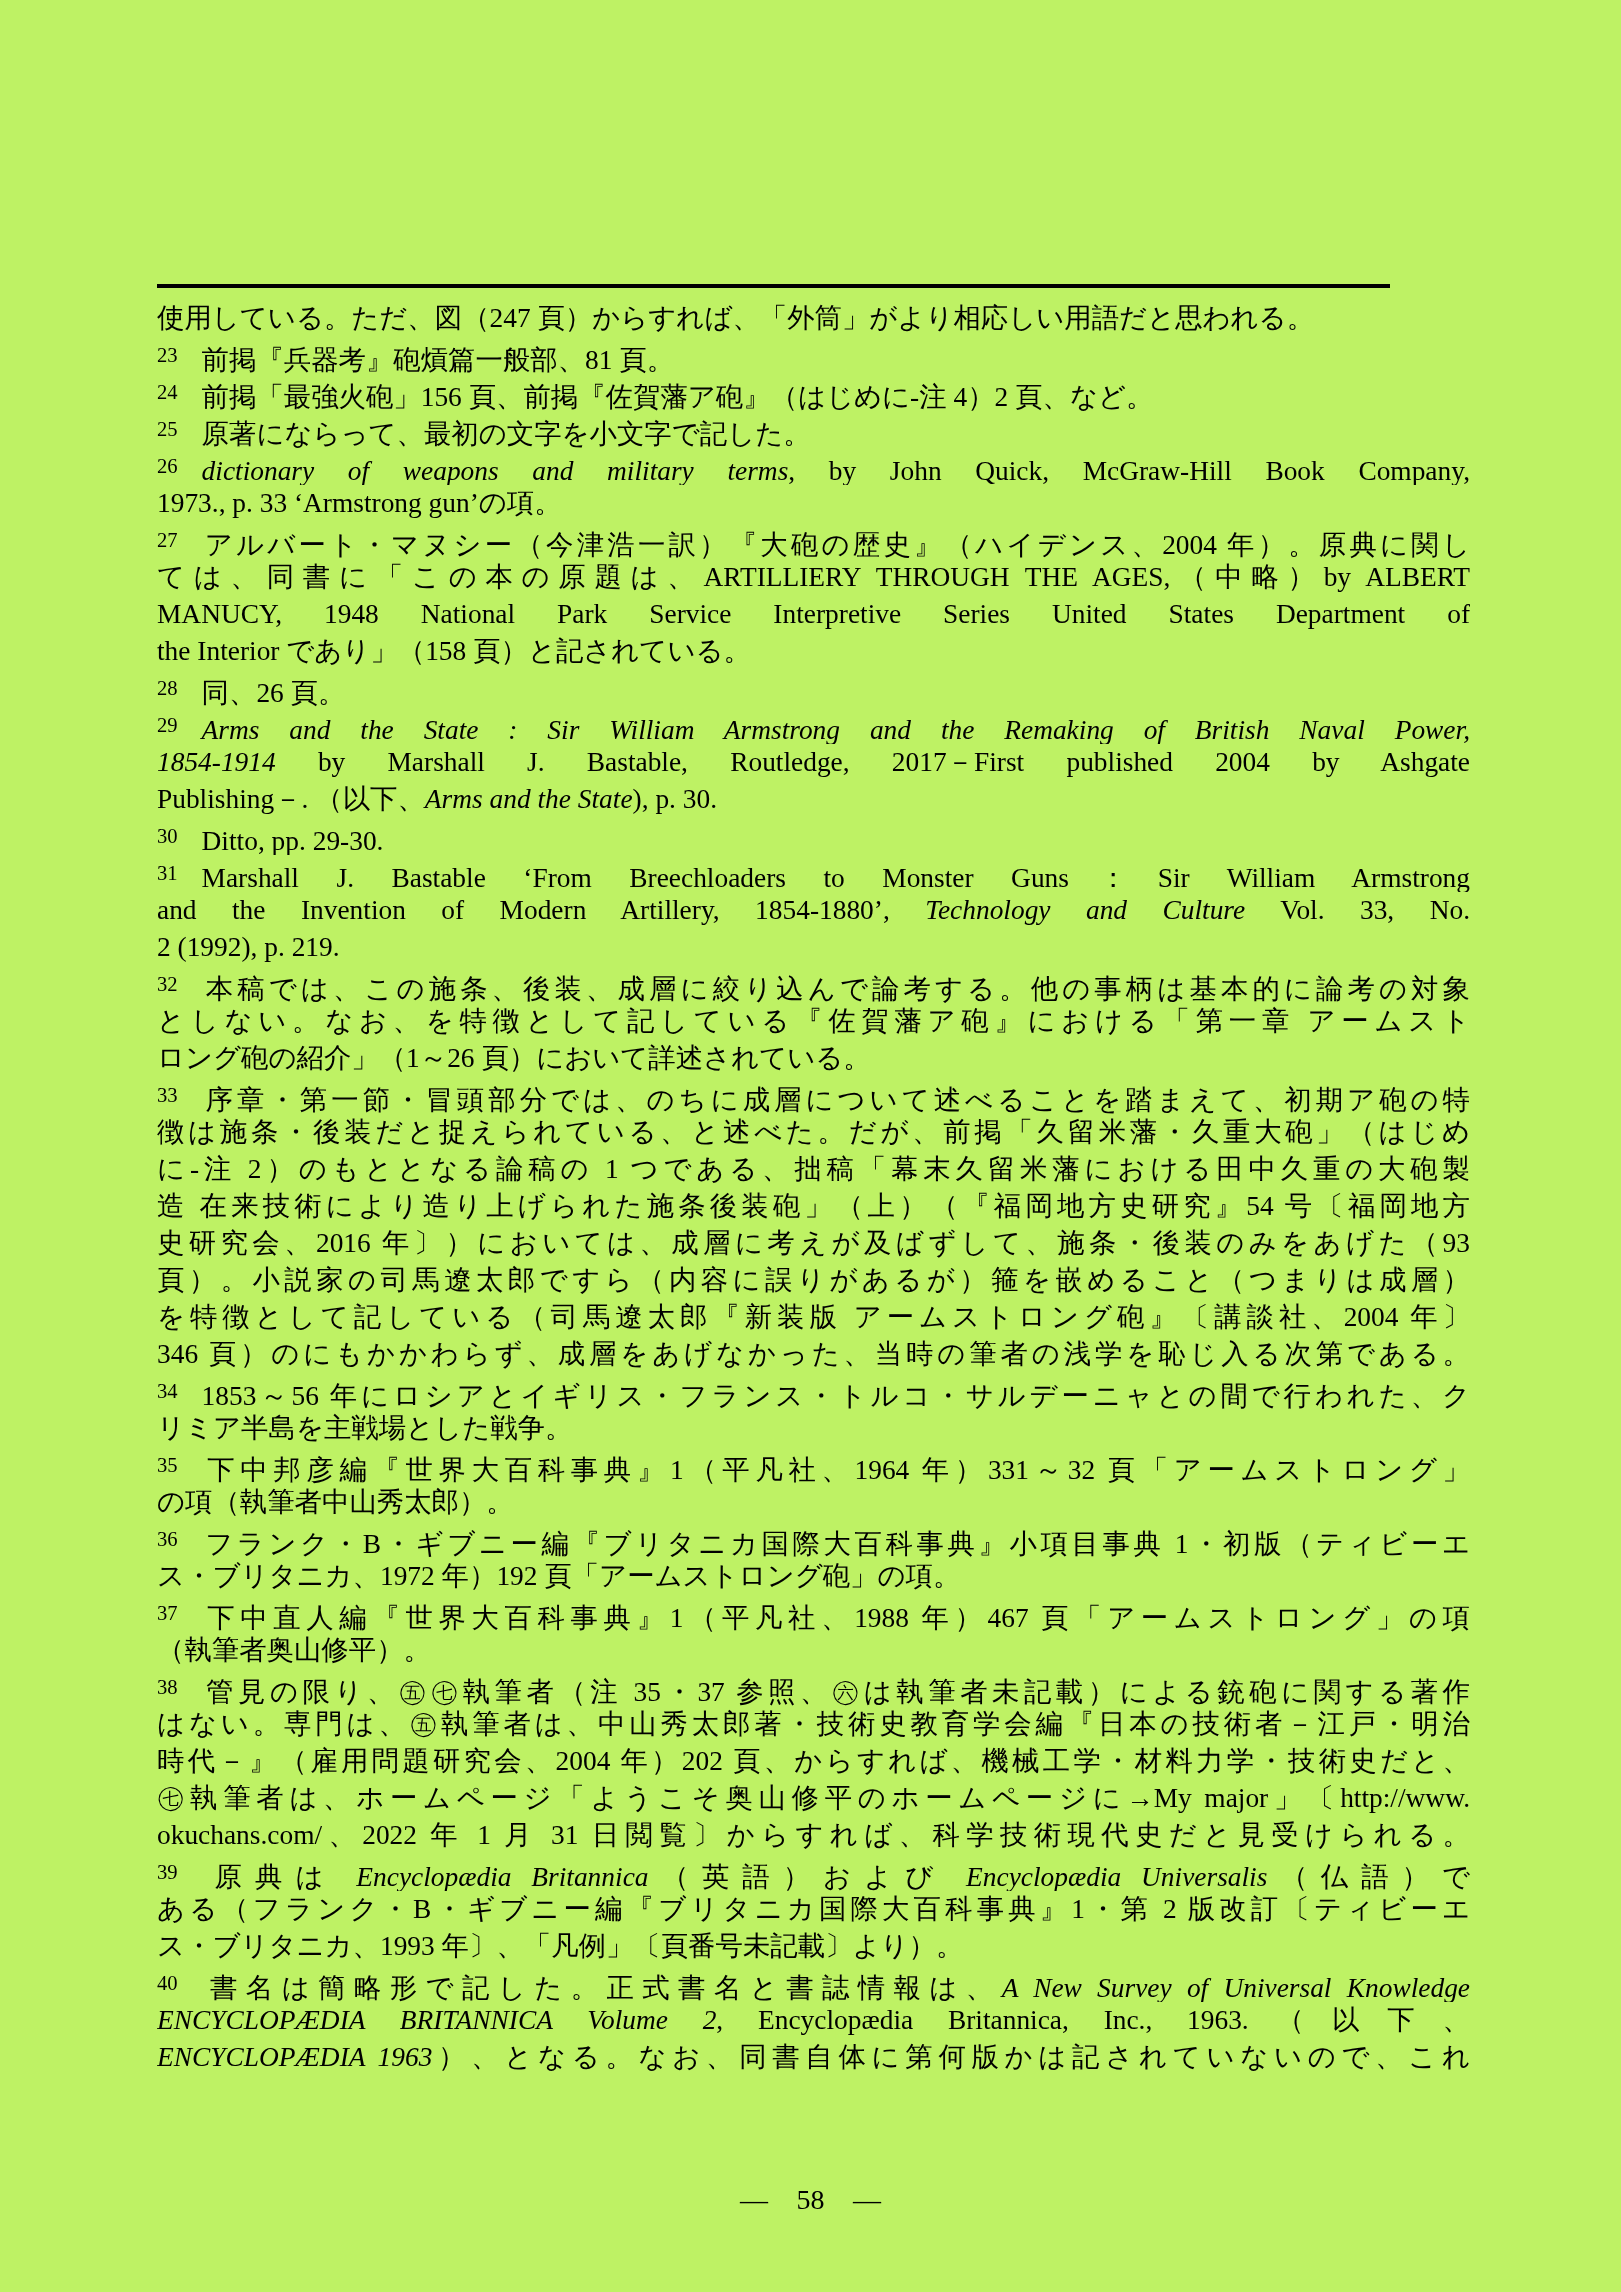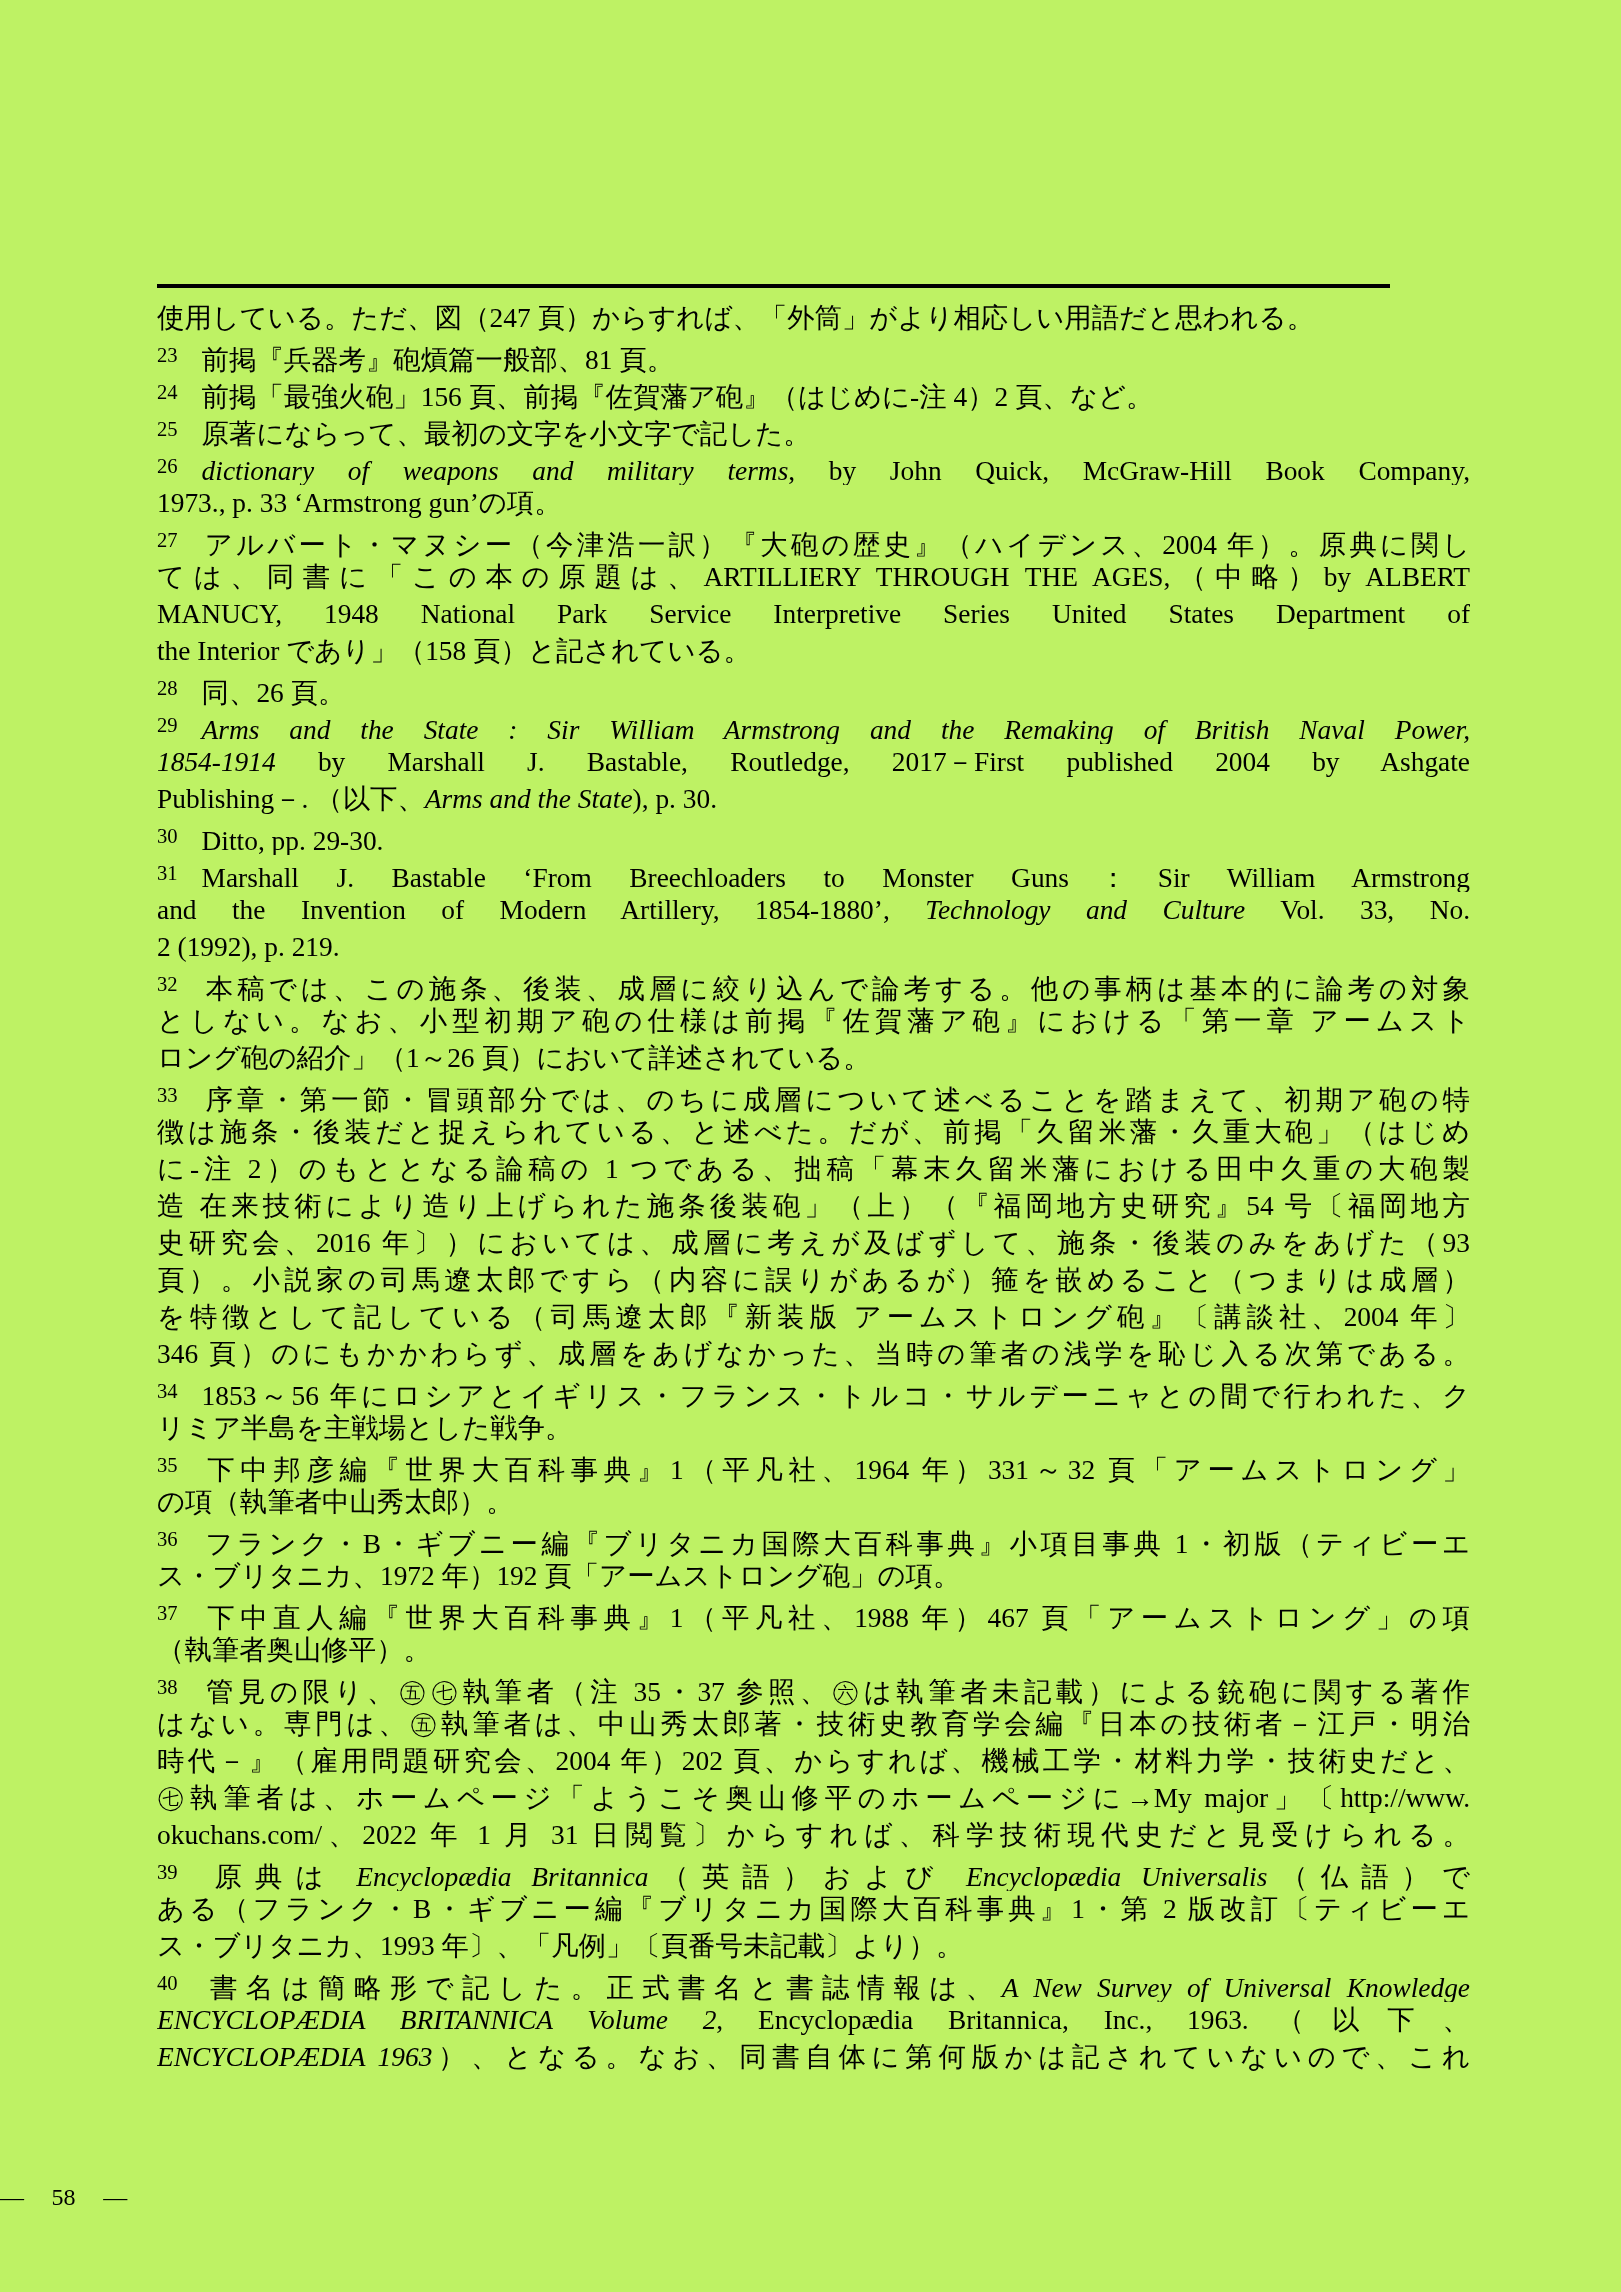--- a/index.html
+++ b/index.html
@@ -50,22 +50,22 @@
   .seg-sup {
     font-size: 20.6px;
     vertical-align: 6.9px;
     margin-right: 24px;
   }
   .page-number {
     position: absolute;
     left: 0;
     top: 2184px;
     width: 100%;
-    text-align: left;
-    font-size: 24px;
+    text-align: center;
+    font-size: 28px;
     word-spacing: 21.6px;
   }
 </style>
 </head>
 <body>
 
 <div class="page">
   <div class="footnote-separator"></div>
   <div class="footnotes">
       <div class="line"><span class="seg">使用している。ただ、図（247 頁）からすれば、「外筒」がより相応しい用語だと思われる。</span></div>
@@ -80,21 +80,21 @@
       <div class="line"><span class="seg">the Interior であり」（158 頁）と記されている。</span></div>
       <div class="line"><span class="seg-sup">28</span><span class="seg">同、26 頁。</span></div>
       <div class="line full"><span class="seg-sup">29</span><span class="seg-italic">Arms and the State : Sir William Armstrong and the Remaking of British Naval Power,</span></div>
       <div class="line full"><span class="seg-italic">1854-1914</span><span class="seg"> by Marshall J. Bastable, Routledge, 2017－First published 2004 by Ashgate</span></div>
       <div class="line"><span class="seg">Publishing－. （以下、</span><span class="seg-italic">Arms and the State</span><span class="seg">), p. 30.</span></div>
       <div class="line"><span class="seg-sup">30</span><span class="seg">Ditto, pp. 29-30.</span></div>
       <div class="line full"><span class="seg-sup">31</span><span class="seg">Marshall J. Bastable ‘From Breechloaders to Monster Guns：Sir William Armstrong</span></div>
       <div class="line full"><span class="seg">and the Invention of Modern Artillery, 1854-1880’, </span><span class="seg-italic">Technology and Culture</span><span class="seg"> Vol. 33, No.</span></div>
       <div class="line"><span class="seg">2 (1992), p. 219.</span></div>
       <div class="line full"><span class="seg-sup">32</span><span class="seg">本稿では、この施条、後装、成層に絞り込んで論考する。他の事柄は基本的に論考の対象</span></div>
-      <div class="line full"><span class="seg">としない。なお、小型初期ア砲の仕様は前掲『佐賀藩ア砲』における「第一章 アームスト</span></div>
+      <div class="line full"><span class="seg">としない。なお、を特徴として記している『佐賀藩ア砲』における「第一章 アームスト</span></div>
       <div class="line"><span class="seg">ロング砲の紹介」（1～26 頁）において詳述されている。</span></div>
       <div class="line full"><span class="seg-sup">33</span><span class="seg">序章・第一節・冒頭部分では、のちに成層について述べることを踏まえて、初期ア砲の特</span></div>
       <div class="line full"><span class="seg">徴は施条・後装だと捉えられている、と述べた。だが、前掲「久留米藩・久重大砲」（はじめ</span></div>
       <div class="line full"><span class="seg">に-注 2）のもととなる論稿の 1 つである、拙稿「幕末久留米藩における田中久重の大砲製</span></div>
       <div class="line full"><span class="seg">造 在来技術により造り上げられた施条後装砲」（上）（『福岡地方史研究』54 号〔福岡地方</span></div>
       <div class="line full"><span class="seg">史研究会、2016 年〕）においては、成層に考えが及ばずして、施条・後装のみをあげた（93</span></div>
       <div class="line full"><span class="seg">頁）。小説家の司馬遼太郎ですら（内容に誤りがあるが）箍を嵌めること（つまりは成層）</span></div>
       <div class="line full"><span class="seg">を特徴として記している（司馬遼太郎『新装版 アームストロング砲』〔講談社、2004 年〕</span></div>
       <div class="line full"><span class="seg">346 頁）のにもかかわらず、成層をあげなかった、当時の筆者の浅学を恥じ入る次第である。</span></div>
       <div class="line full"><span class="seg-sup">34</span><span class="seg">1853～56 年にロシアとイギリス・フランス・トルコ・サルデーニャとの間で行われた、ク</span></div>

